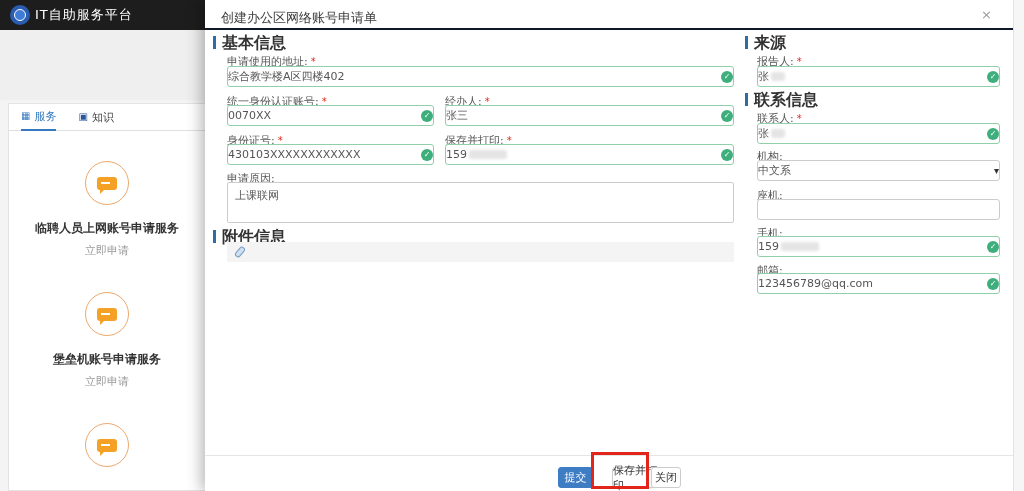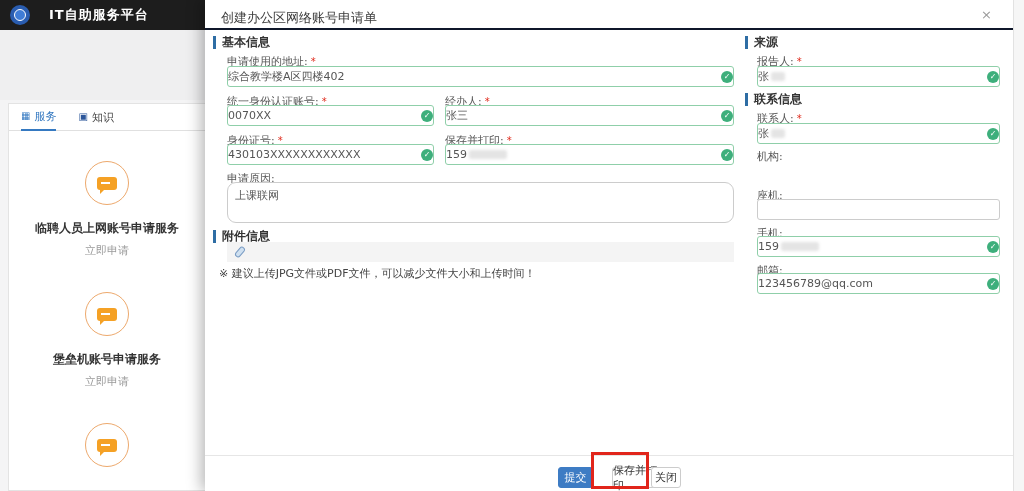--- a/index.html
+++ b/index.html
@@ -3,21 +3,21 @@
 <meta charset="utf-8">
 <style>
   * { margin:0; padding:0; box-sizing:border-box; }
   html,body { width:1024px; height:491px; overflow:hidden; }
   body { font-family:"DejaVu Sans", sans-serif; background:#f4f4f5; position:relative; }
 
   
   .app-header { position:absolute; left:0; top:0; width:1024px; height:30px; background:#1d1d1d; display:flex; align-items:center; z-index:1; }
   .logo { width:20px; height:20px; margin-left:10px; border-radius:50%; background:#2a5db0; display:flex; align-items:center; justify-content:center; }
   .logo-inner { width:12px; height:12px; border:1.5px solid #fff; border-radius:50%; background:#3f7cd6; }
-  .app-title { color:#fff; font-size:13px; font-weight:bold; margin-left:19px; letter-spacing:1px; }
+  .app-title { color:#fff; font-size:13px; font-weight:normal; margin-left:5px; letter-spacing:1px; }
   .banner { position:absolute; left:0; top:30px; width:1024px; height:70px; background:#efeff0; z-index:1; }
 
   .content-card { position:absolute; left:8px; top:103px; width:500px; height:388px; background:#fff; border:1px solid #e3e3e3; z-index:2; }
   .tabs { height:27px; border-bottom:1px solid #e0e0e0; display:flex; align-items:center; padding-left:12px; }
   .tab { display:inline-flex; align-items:center; gap:4px; font-size:11px; margin-right:22px; height:27px; cursor:pointer; }
   .tab .tab-icon { font-size:10px; line-height:10px; }
   .tab.active { color:#3579c1; border-bottom:2px solid #3579c1; }
   .tab.active .tab-icon { color:#3579c1; }
   .tab.plain { color:#444; }
   .tab.plain .tab-icon { color:#2b569a; }
@@ -31,32 +31,32 @@
   .svc-title { font-size:12px; font-weight:bold; color:#333; margin-top:15px; }
   .svc-action { font-size:11px; color:#9a9a9a; margin-top:6px; cursor:pointer; }
 
   
   .modal { position:absolute; left:205px; top:0; width:819px; height:491px; background:#fff; z-index:5; box-shadow:-4px 0 14px rgba(0,0,0,0.28); }
   .modal-header { position:absolute; left:0; top:0; width:819px; height:30px; border-bottom:2px solid #0f172a; }
   .modal-title { position:absolute; left:16px; top:9px; font-size:13px; color:#3c3c3c; }
   .modal-close { position:absolute; right:32px; top:7px; font-size:13px; color:#9b9b9b; cursor:pointer; }
   .scroll-strip { position:absolute; right:0; top:0; width:11px; height:491px; background:#f6f6f6; border-left:1px solid #e2e2e2; }
 
-  .sec { position:absolute; font-size:12px; font-weight:bold; color:#333; border-left:3px solid #2e6da4; padding-left:6px; line-height:13px; }
+  .sec { position:absolute; font-size:16px; font-weight:bold; color:#333; border-left:3px solid #2e6da4; padding-left:6px; line-height:13px; }
   .flabel { position:absolute; font-size:11px; color:#555; white-space:nowrap; }
   .req { color:#e02c1e; margin-left:3px; font-size:10px; }
 
   .fld { position:absolute; height:21px; border:1px solid #ccc; border-radius:3px; background:#fff; font-size:11px; color:#555; display:flex; align-items:center; padding:0 0; }
   .fld.green { border-color:#8fcfa9; }
   .chk { margin-left:auto; width:12px; height:12px; border-radius:50%; background:#3eaf7c; color:#fff; font-size:8px; line-height:12px; text-align:center; flex:0 0 auto; }
   .chev { margin-left:auto; color:#333; font-size:10px; }
   .blurred { display:inline-block; height:9px; background:#e4e4e4; filter:blur(1.5px); border-radius:2px; margin-left:2px; }
   .bw-lg { width:38px; } .bw-sm { width:14px; }
 
-  .txtarea { position:absolute; border:1px solid #ccc; border-radius:9px; font-size:11px; color:#555; padding:5px 7px; background:#fff; }
+  .txtarea { position:absolute; border:1px solid #ccc; border-radius:2px; font-size:11px; color:#555; padding:5px 7px; background:#fff; }
   .attach-bar { position:absolute; height:20px; background:#f4f4f4; display:flex; align-items:center; padding-left:10px; }
   .clip { width:6px; height:12px; border:1.5px solid #7a9cc4; border-radius:3px; transform:rotate(40deg); background:#cfe0f0; }
   .note { position:absolute; font-size:11px; color:#444; }
 
   .modal-footer-line { position:absolute; left:0; top:455px; width:808px; border-top:1px solid #e6e6e6; }
   .btn { position:absolute; top:467px; height:21px; font-size:11px; border-radius:3px; display:flex; align-items:center; justify-content:center; cursor:pointer; }
   .btn-primary { background:#3e7cc4; color:#fff; border:1px solid #3e7cc4; }
   .btn-plain { background:#fff; color:#333; border:1px solid #ccc; }
   .red-annotation { position:absolute; left:386px; top:452px; width:58px; height:37px; border:3px solid #e1251b; z-index:9; pointer-events:none; }
 </style>
@@ -155,21 +155,20 @@
 
   <div class="flabel" style="left:22px;top:171px">
     <span>申请原因:</span>
   </div>
   <div class="txtarea" style="left:22px;top:182px;width:507px;height:41px">上课联网</div>
 
   <div class="sec" style="left:8px;top:230px">附件信息</div>
   <div class="attach-bar" style="left:22px;top:242px;width:507px">
     <div class="clip"></div>
   </div>
-  <div class="note" style="left:14px;top:266px">※ 建议上传JPG文件或PDF文件，可以减少文件大小和上传时间！</div>
 
   <div class="sec" style="left:540px;top:36px">来源</div>
   <div class="flabel" style="left:552px;top:54px">
     <span>报告人:</span><span class="req">*</span>
   </div>
   <div class="fld green" style="left:552px;top:66px;width:243px">
     <span>张</span>
       <span class="blurred bw-sm"></span>
     <span class="chk">✓</span>
   </div>
@@ -179,20 +178,24 @@
     <span>联系人:</span><span class="req">*</span>
   </div>
   <div class="fld green" style="left:552px;top:123px;width:243px">
     <span>张</span>
       <span class="blurred bw-sm"></span>
     <span class="chk">✓</span>
   </div>
 
   <div class="flabel" style="left:552px;top:149px">
     <span>机构:</span>
+  </div>
+  <div class="fld" style="left:552px;top:160px;width:243px">
+    <span>中文系</span>
+    <span class="chev">▾</span>
   </div>
 
   <div class="flabel" style="left:552px;top:188px">
     <span>座机:</span>
   </div>
   <div class="fld" style="left:552px;top:199px;width:243px">
     <span></span>
   </div>
 
   <div class="flabel" style="left:552px;top:226px">

